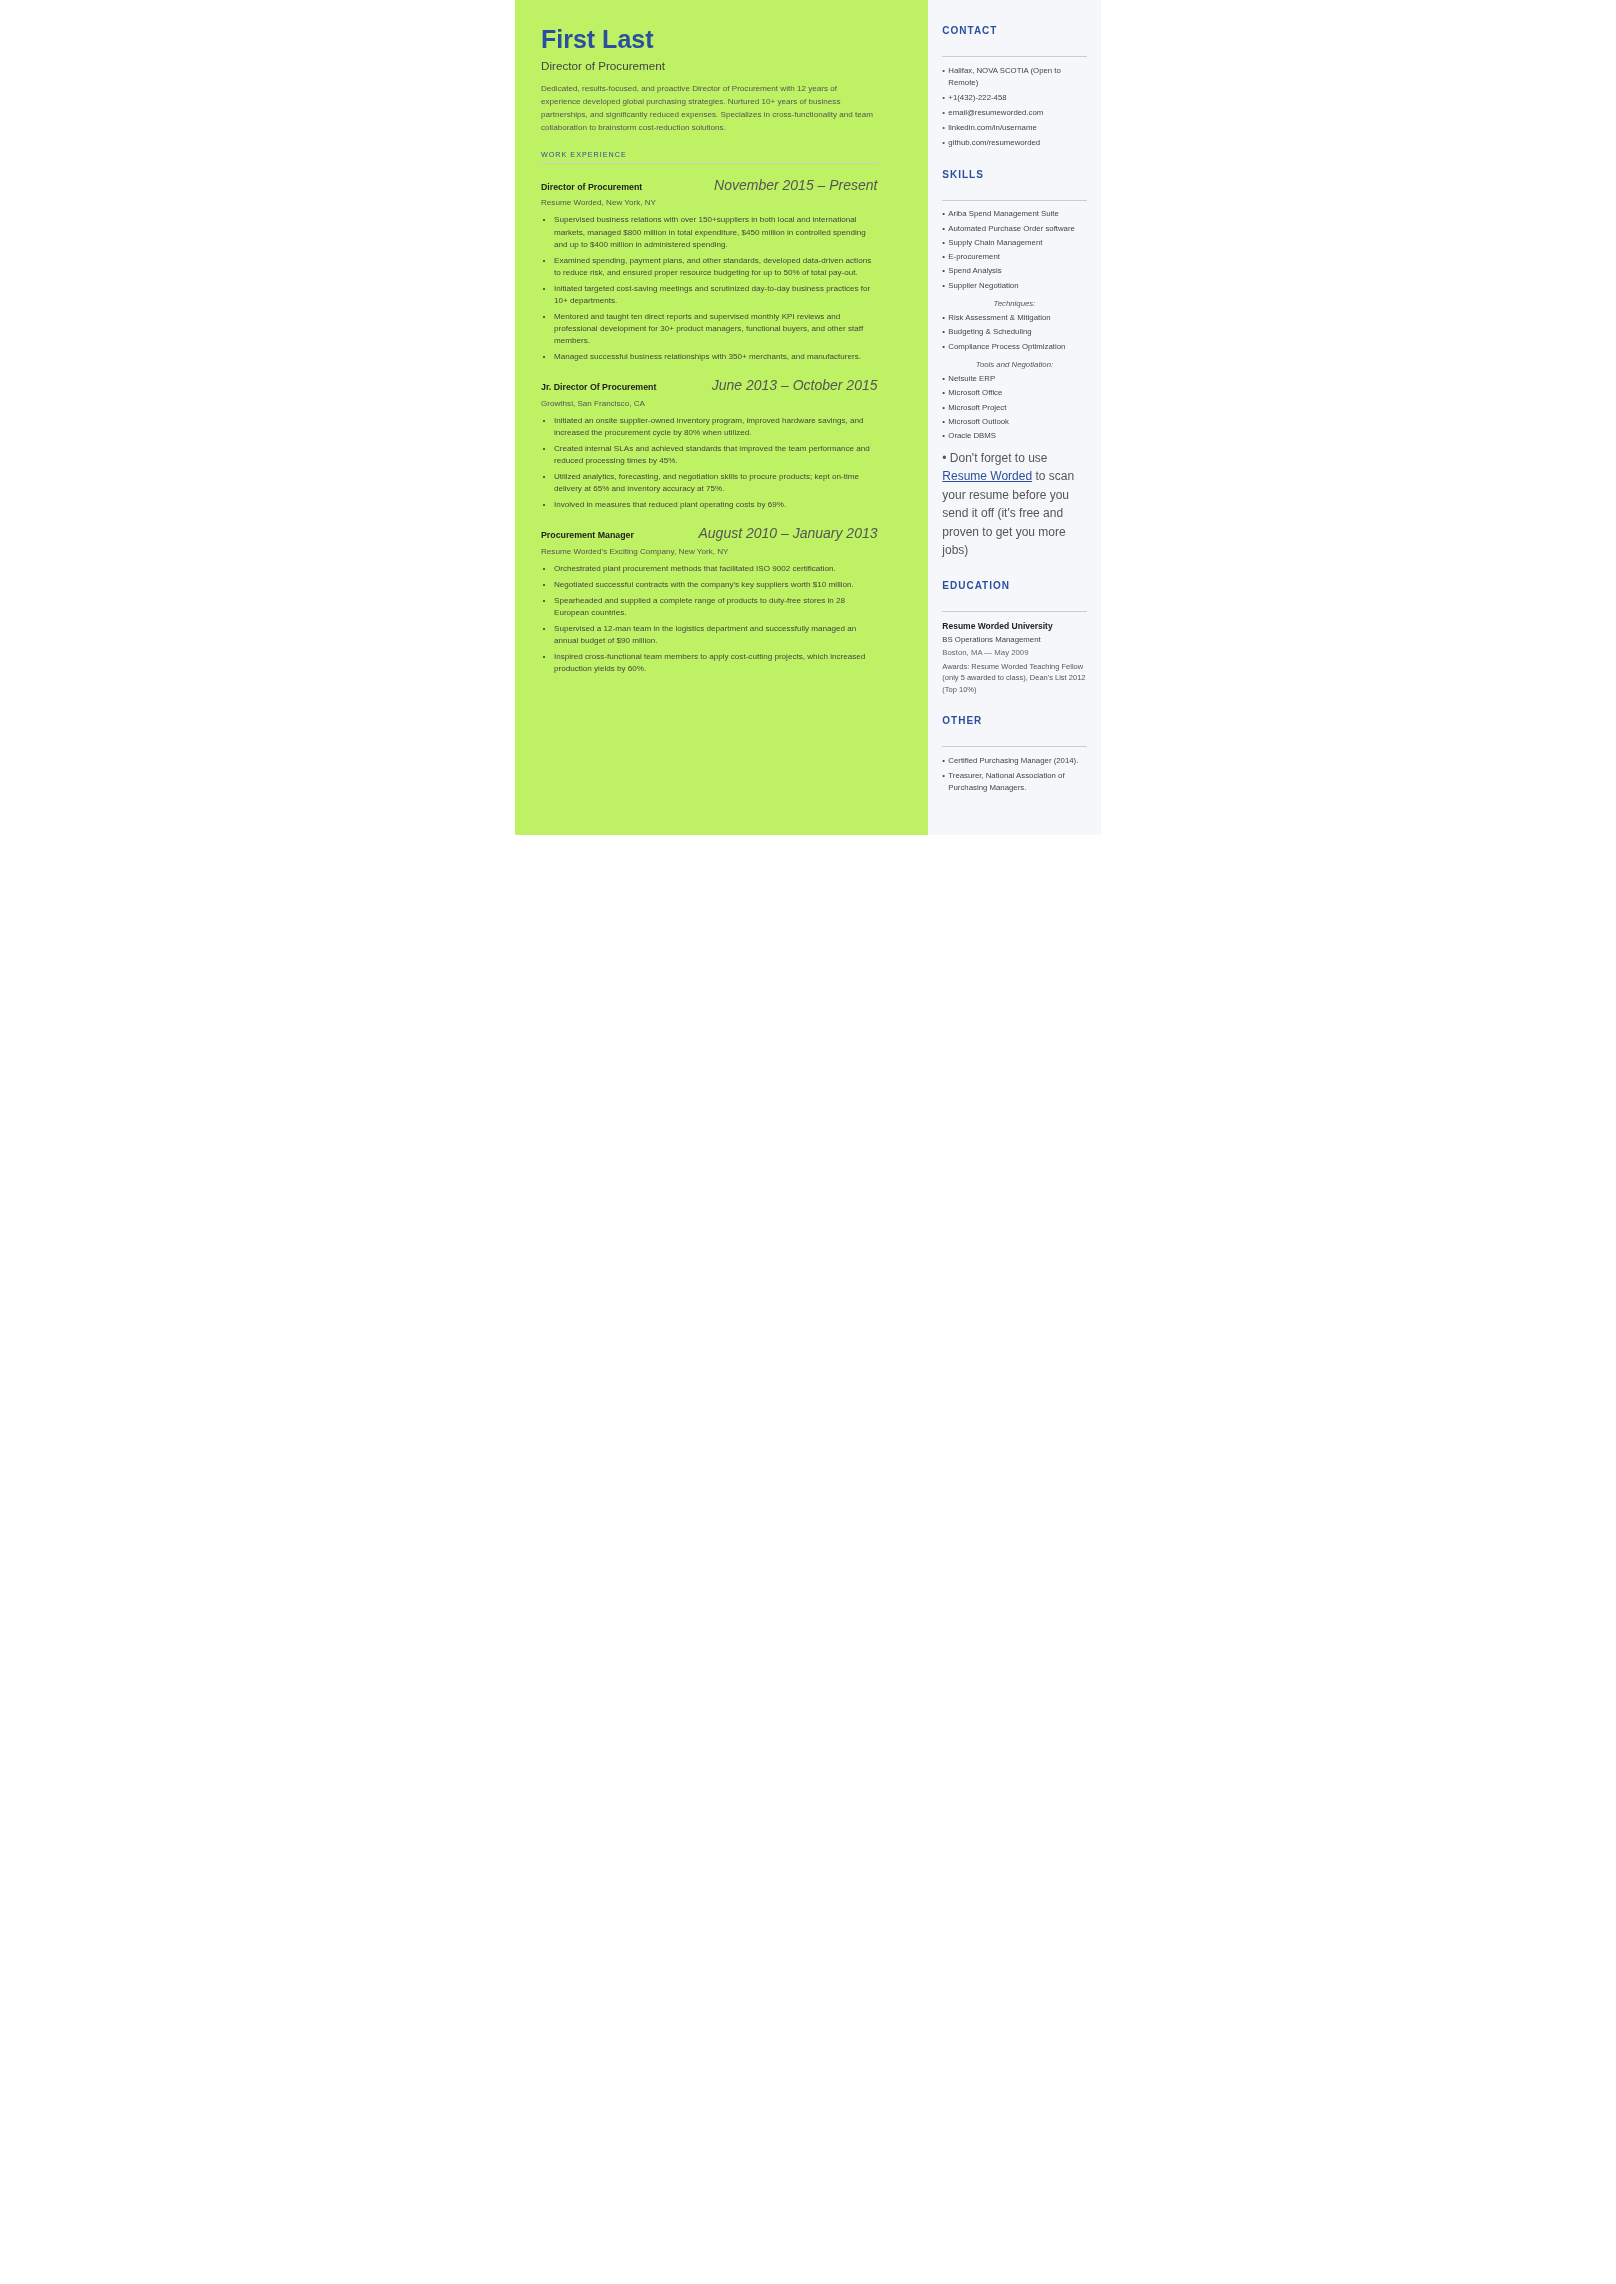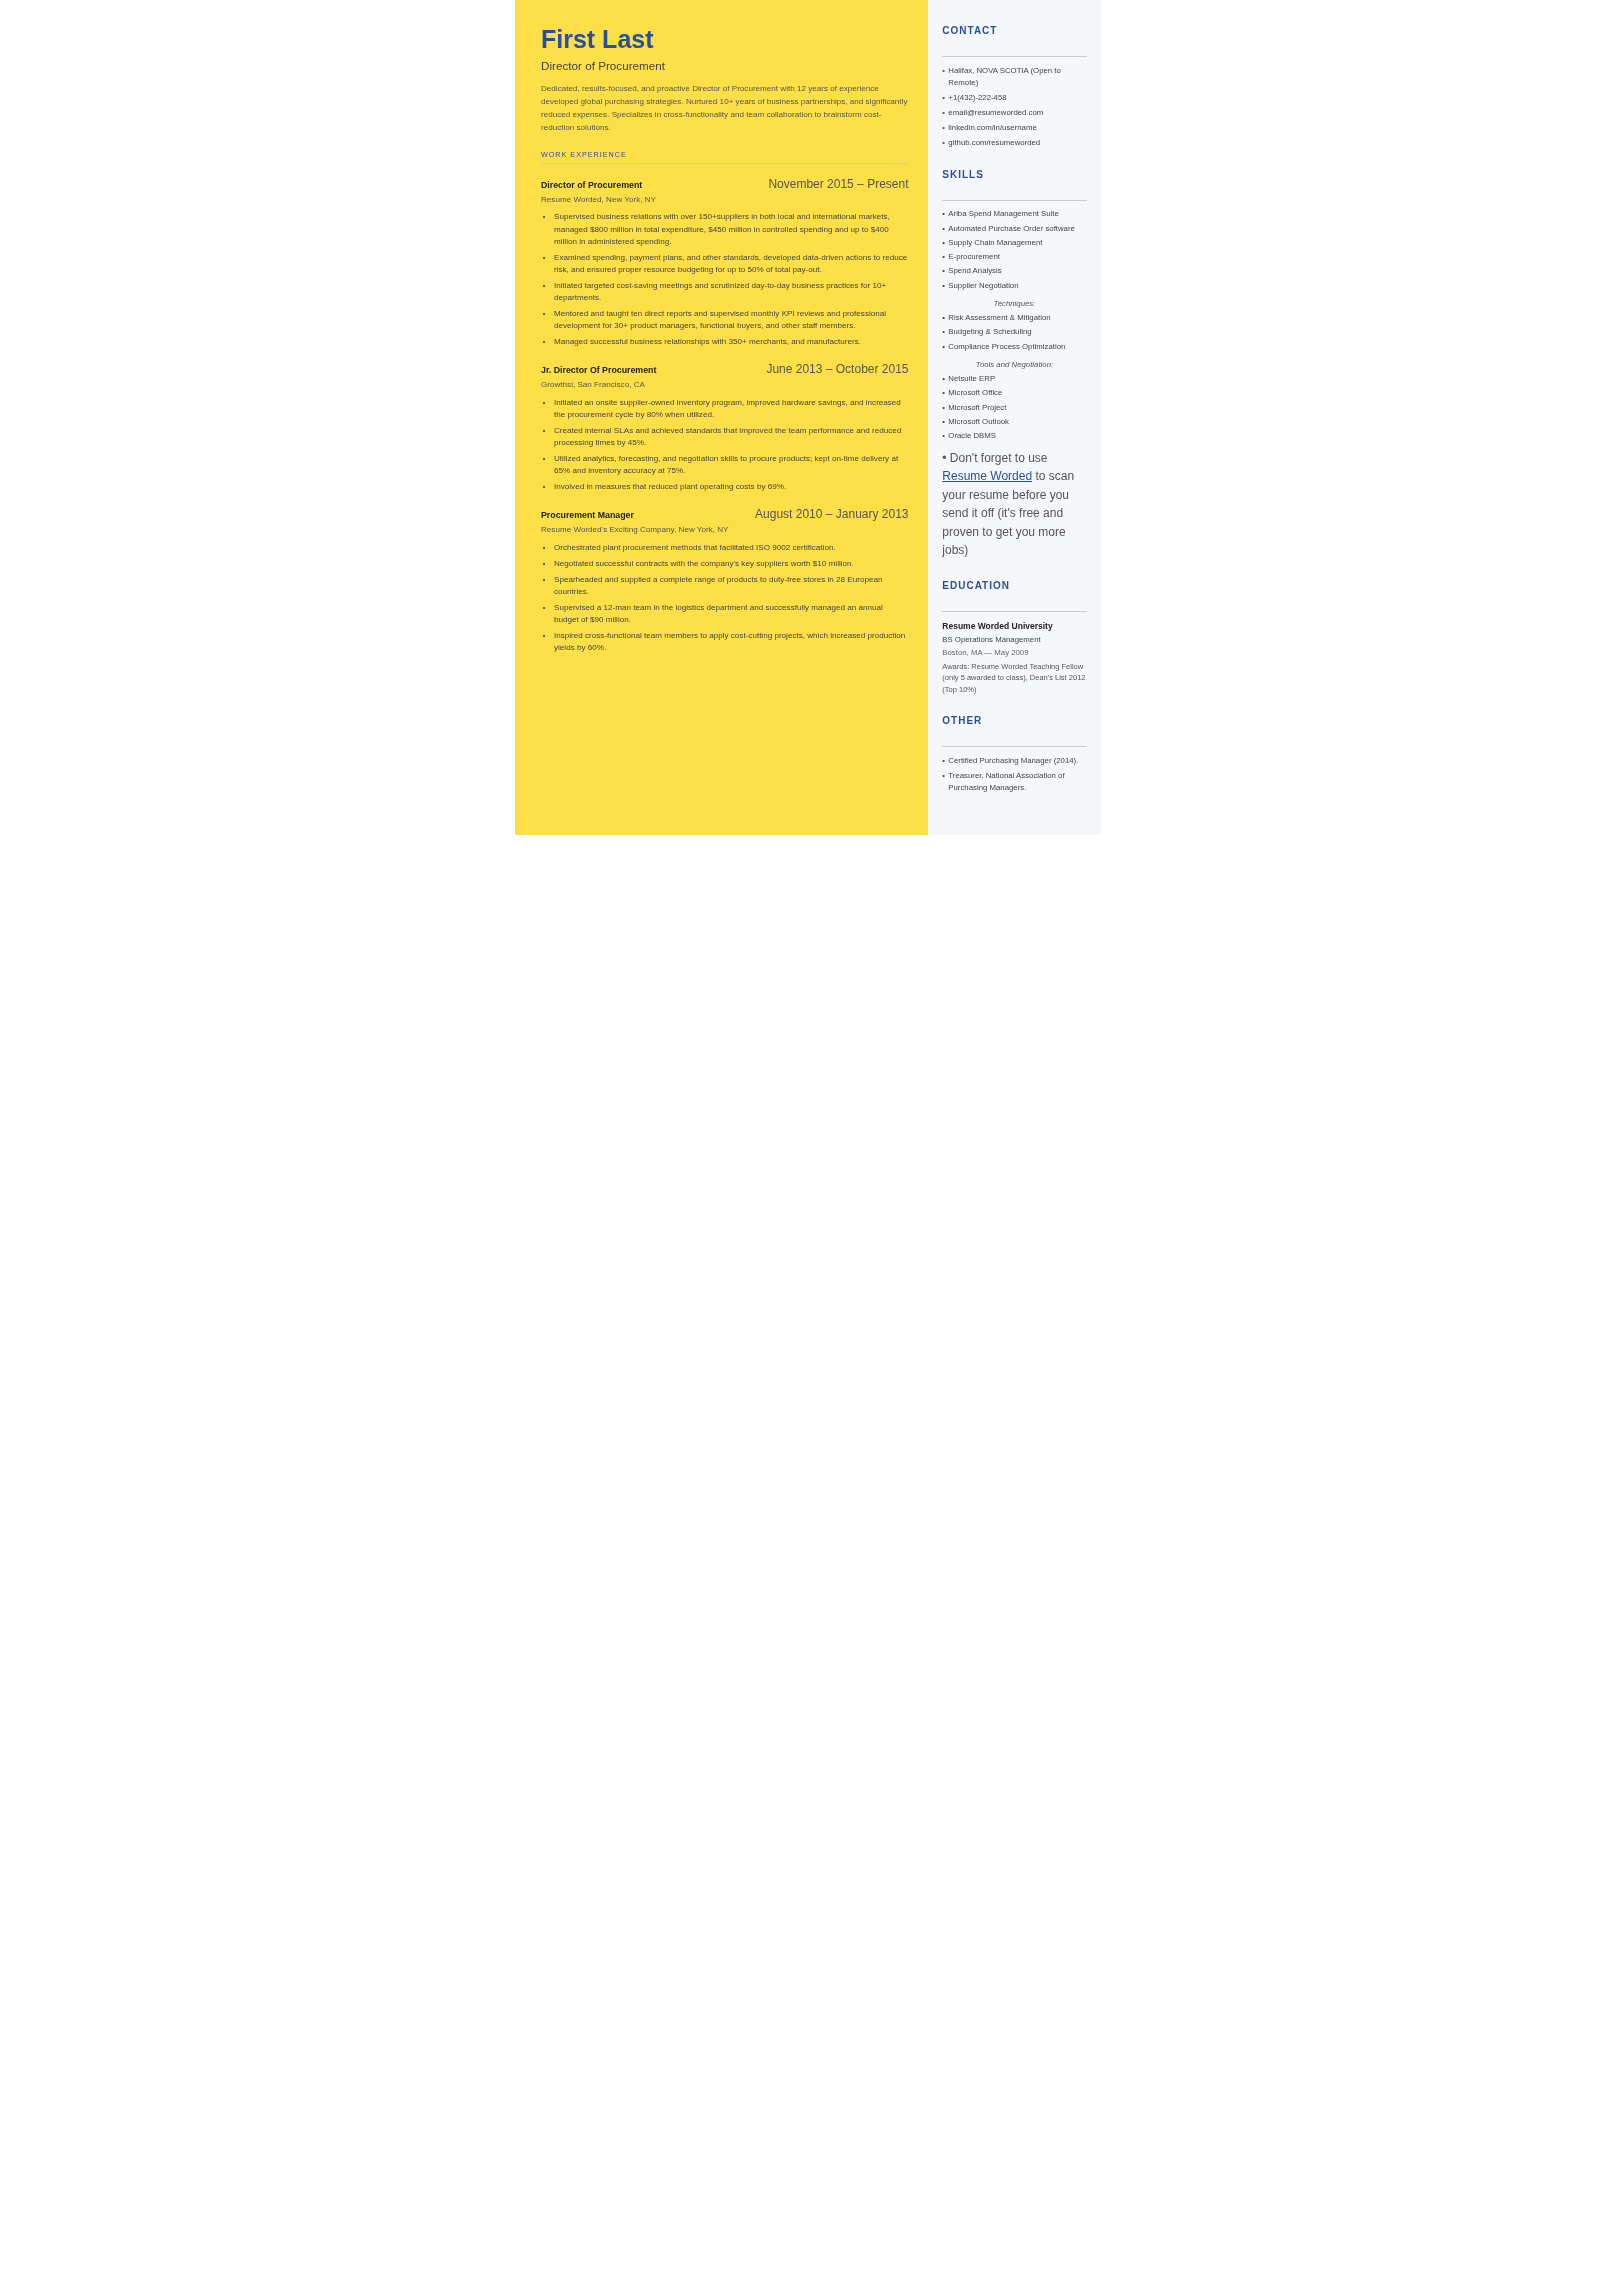--- a/index.html
+++ b/index.html
@@ -8,21 +8,22 @@
       background: #fff;
       color: #333;
       font-size: 8.5px;
       line-height: 1.5;
     }
     .page {
       display: flex;
       width: 586px;
       min-height: 827px;
       margin: 0 auto;
-      background: #fde047;
+      background: #bef264;
+      gap: 31px;
     }
     
     .left-col {
       flex: 1;
       padding: 26px 19.5px 26px 26px;
     }
     .name {
       font-size: 25px;
       font-weight: 900;
       color: #2b4fa0;
@@ -56,22 +57,23 @@
       justify-content: space-between;
       align-items: baseline;
       margin-bottom: 1.3px;
     }
     .job-title {
       font-weight: 700;
       font-size: 8.8px;
       color: #222;
     }
     .job-dates {
-      font-size: 12px;
-      color: #555;
+      font-size: 14px;
+      color: #555;
+      font-style: italic;
     }
     .job-company {
       font-size: 8.1px;
       color: #555;
       margin-bottom: 5.2px;
     }
     .job-bullets {
       padding-left: 13px;
       margin-bottom: 11.7px;
     }

